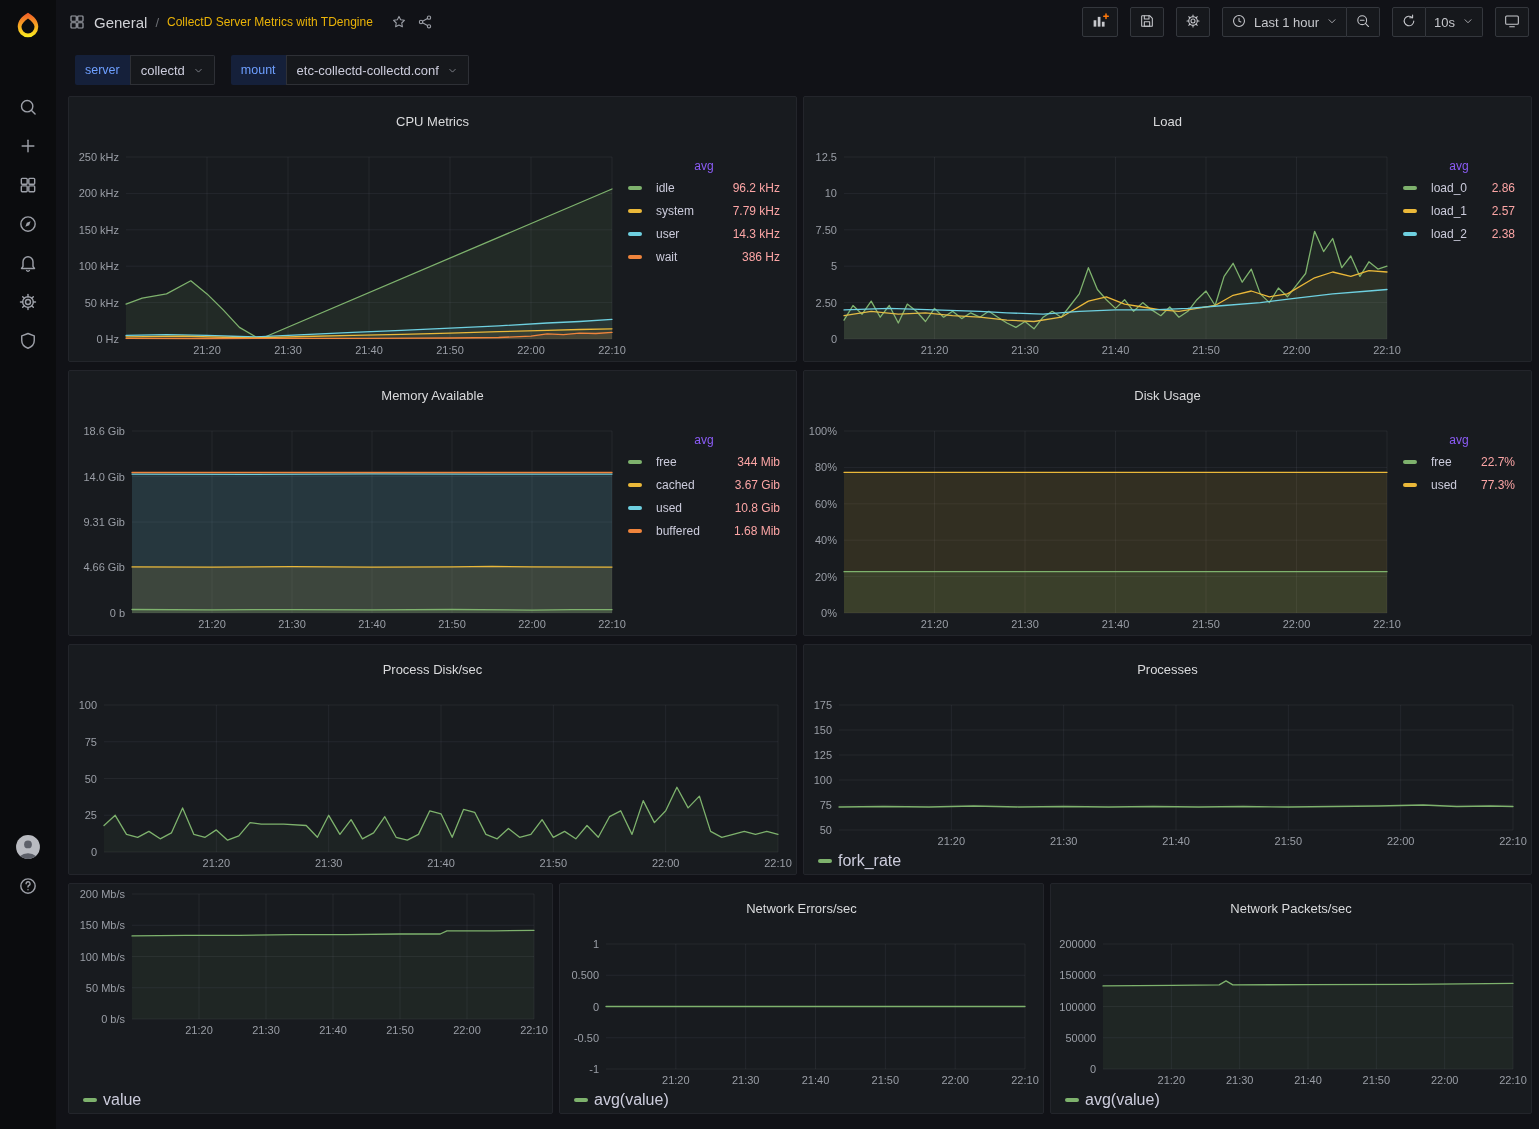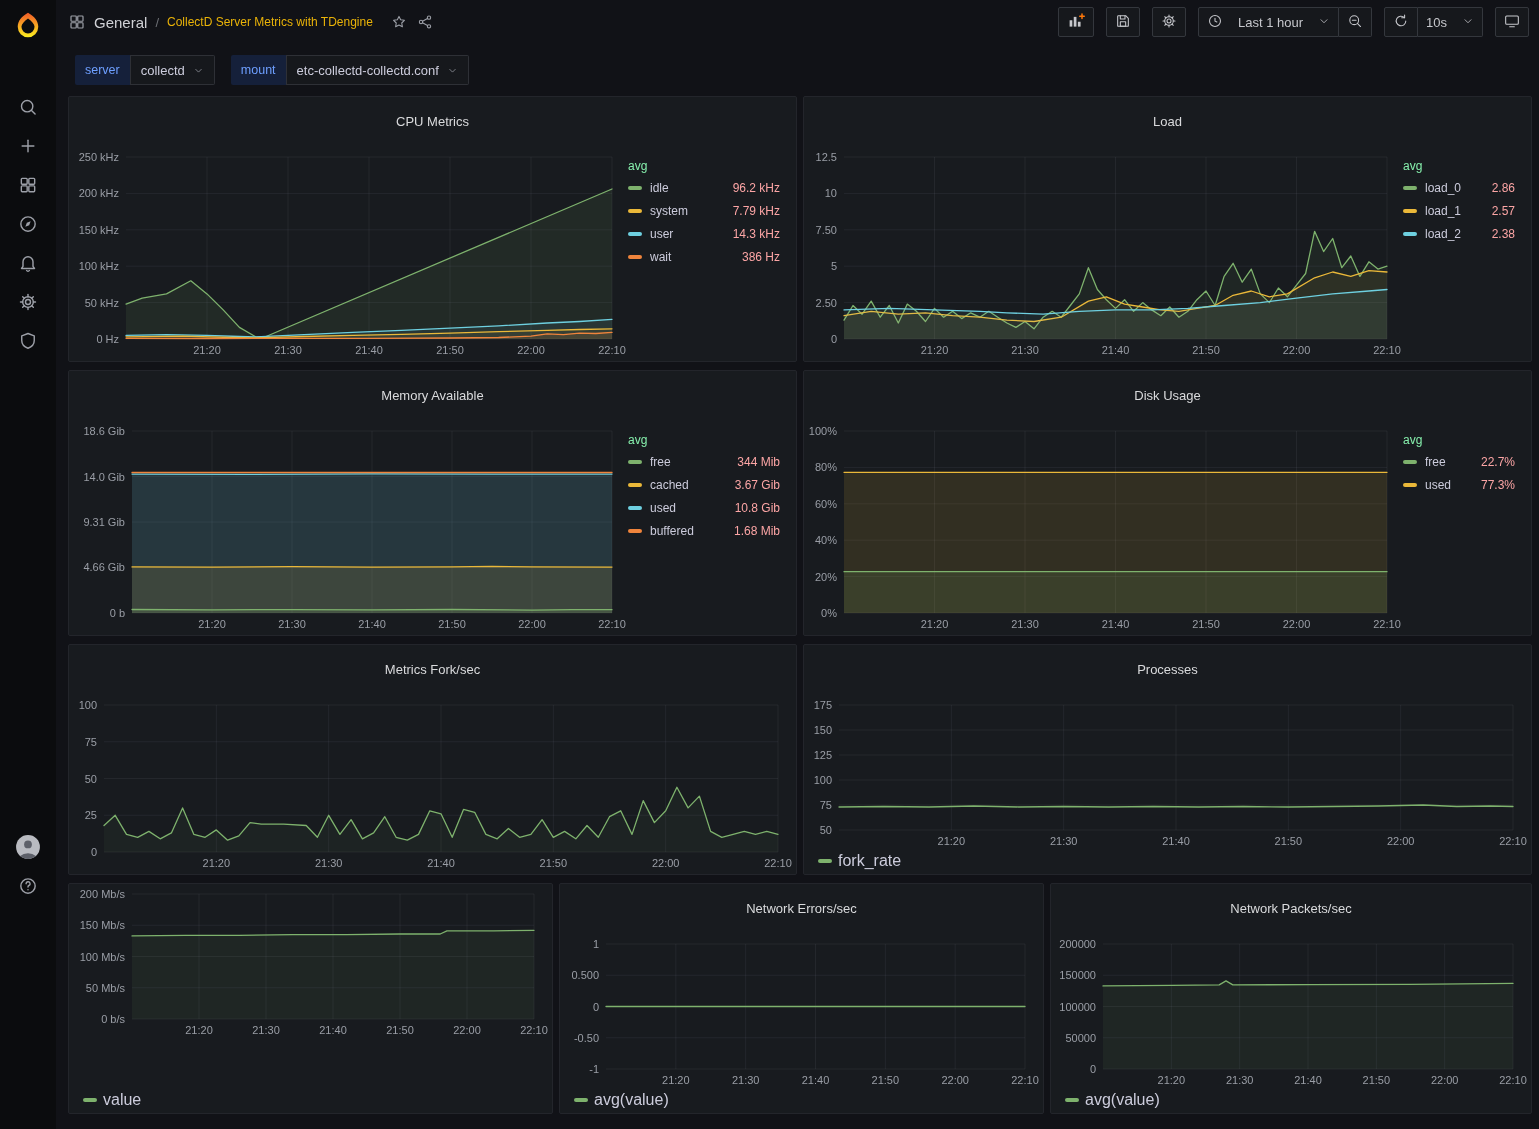--- a/index.html
+++ b/index.html
@@ -17,43 +17,43 @@
   .crumb{display:flex;align-items:center;gap:8px;color:#d0d1d6}
   .crumb .icon{color:#9da0a8;display:flex}
   .crumb-section{font-size:15px;color:#d0d1d6;cursor:pointer}
   .crumb-sep{color:#6e7076}
   .crumb-title{font-size:12px;color:#eab308;cursor:pointer}
   .crumb-actions{display:flex;align-items:center;gap:10px;margin-left:10px;color:#9da0a8}
   .crumb-actions .icon{display:flex;cursor:pointer}
   .topbar .icon svg{stroke:currentColor;fill:none;stroke-width:1.6;stroke-linecap:round;stroke-linejoin:round}
   .tb-right{margin-left:auto;display:flex;align-items:center;gap:12px}
   .tb-group{display:flex}
-  .tb-btn{display:flex;align-items:center;gap:15px;height:30px;padding:0 8px;background:#16181c;border:1px solid #34373d;border-radius:2px;color:#c6c7cc;cursor:pointer;white-space:nowrap}
+  .tb-btn{display:flex;align-items:center;gap:7px;height:30px;padding:0 8px;background:#16181c;border:1px solid #34373d;border-radius:2px;color:#c6c7cc;cursor:pointer;white-space:nowrap}
   .tb-group .tb-btn + .tb-btn{border-left:none;border-radius:0 2px 2px 0}
   .tb-group .tb-btn:first-child{border-radius:2px 0 0 2px}
   .tb-btn .lbl{font-size:13px}
   
   .varbar{position:absolute;left:56px;top:44px;right:4px;height:52px;display:flex;align-items:center;gap:16px;padding-left:19px}
   .var-chip{display:flex;height:30px;border-radius:2px;overflow:hidden}
   .var-label{display:flex;align-items:center;padding:0 10px;background:#15203a;color:#6e9fff;font-size:12.5px}
   .var-value{display:flex;align-items:center;gap:8px;padding:0 10px;background:#16181c;border:1px solid #2e3036;color:#ccccdc;font-size:13px;cursor:pointer}
   .var-value .icon{display:flex;color:#9da0a8}
   .var-value .icon svg{stroke:currentColor;fill:none;stroke-width:1.6;stroke-linecap:round;stroke-linejoin:round}
   
   .panel{position:absolute;background:#181b1f;border:1px solid #23252b;border-radius:2px;display:flex;flex-direction:column}
   .panel-title{height:28px;line-height:28px;text-align:center;font-size:13px;font-weight:500;color:#d9dadc;cursor:pointer;flex:none}
   .panel-body{flex:1;min-height:0;display:flex;padding:0 4px 2px 4px}
   .panel-body.col{flex-direction:column}
   .chart-area{flex:1;min-width:0;min-height:0;position:relative}
   svg text{fill:#9a9ea6;font-size:11px;font-family:"Liberation Sans",sans-serif}
   .legend{flex:none}
   .legend-side{width:152px;padding:12px 12px 0 2px;overflow:hidden}
   .legend-side.narrow{width:112px}
-  .legend-header{text-align:left;color:#86efac;font-size:12px;margin-bottom:4px;cursor:pointer}
-  .lrow{display:flex;align-items:center;gap:8px;height:23px;font-size:12px}
+  .legend-header{text-align:center;color:#8b5cf6;font-size:12px;margin-bottom:4px;cursor:pointer}
+  .lrow{display:flex;align-items:center;gap:14px;height:23px;font-size:12px}
   .mark{width:14px;height:4px;border-radius:2px;flex:none;cursor:pointer}
   .lname{flex:1;color:#ccccdc;cursor:pointer;white-space:nowrap;overflow:hidden}
   .lval{color:#fca5a5;text-align:center;white-space:nowrap}
   .legend-bottom{height:22px;display:flex;align-items:center;gap:16px;padding-left:10px}
   .lrow-b{display:flex;align-items:center;gap:6px;font-size:16px;color:#ccccdc}
   #panel-0{left:68px;top:96px;width:727px;height:264px}
   #panel-1{left:803px;top:96px;width:727px;height:264px}
   #panel-2{left:68px;top:370px;width:727px;height:264px}
   #panel-3{left:803px;top:370px;width:727px;height:264px}
   #panel-4{left:68px;top:644px;width:727px;height:229px}
@@ -513,21 +513,21 @@
         <div class="lrow">
           <i class="mark" style="background: rgb(234, 184, 57);"></i>
           <span class="lname">used</span>
           <span class="lval">77.3%</span>
         </div>
       </aside>
   </div>
 </section>
 
 <section class="panel" id="panel-4">
-  <h2 class="panel-title">Metrics Fork/sec</h2>
+  <h2 class="panel-title">Process Disk/sec</h2>
   <div class="panel-body">
     <div class="chart-area"><svg width="719" height="177">
           <line x1="31" y1="157" x2="705" y2="157" stroke="rgba(204,204,220,0.07)"></line>
           <text x="24" y="161" text-anchor="end">0</text>
           <line x1="31" y1="120.25" x2="705" y2="120.25" stroke="rgba(204,204,220,0.07)"></line>
           <text x="24" y="124.25" text-anchor="end">25</text>
           <line x1="31" y1="83.5" x2="705" y2="83.5" stroke="rgba(204,204,220,0.07)"></line>
           <text x="24" y="87.5" text-anchor="end">50</text>
           <line x1="31" y1="46.75" x2="705" y2="46.75" stroke="rgba(204,204,220,0.07)"></line>
           <text x="24" y="50.75" text-anchor="end">75</text>

